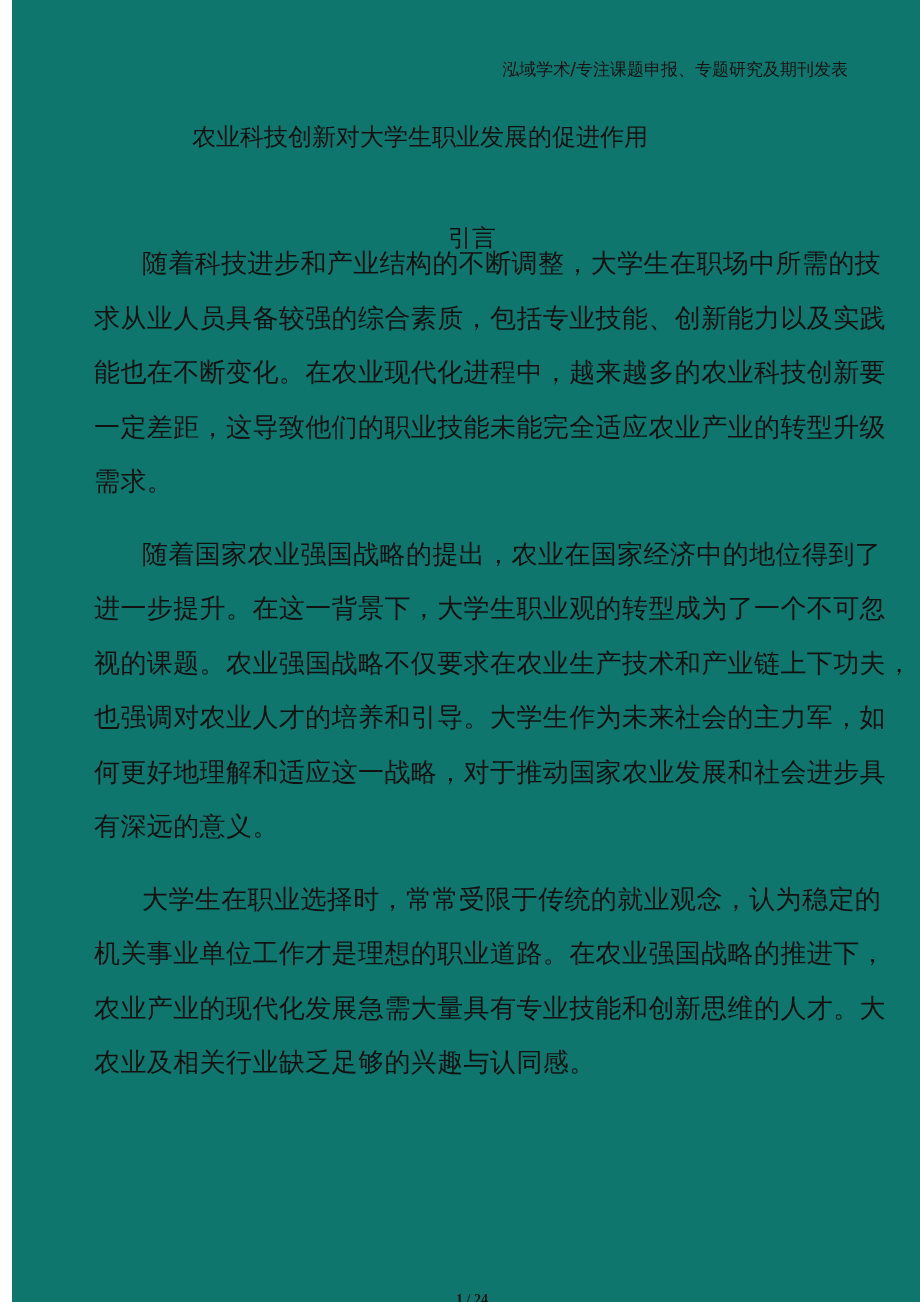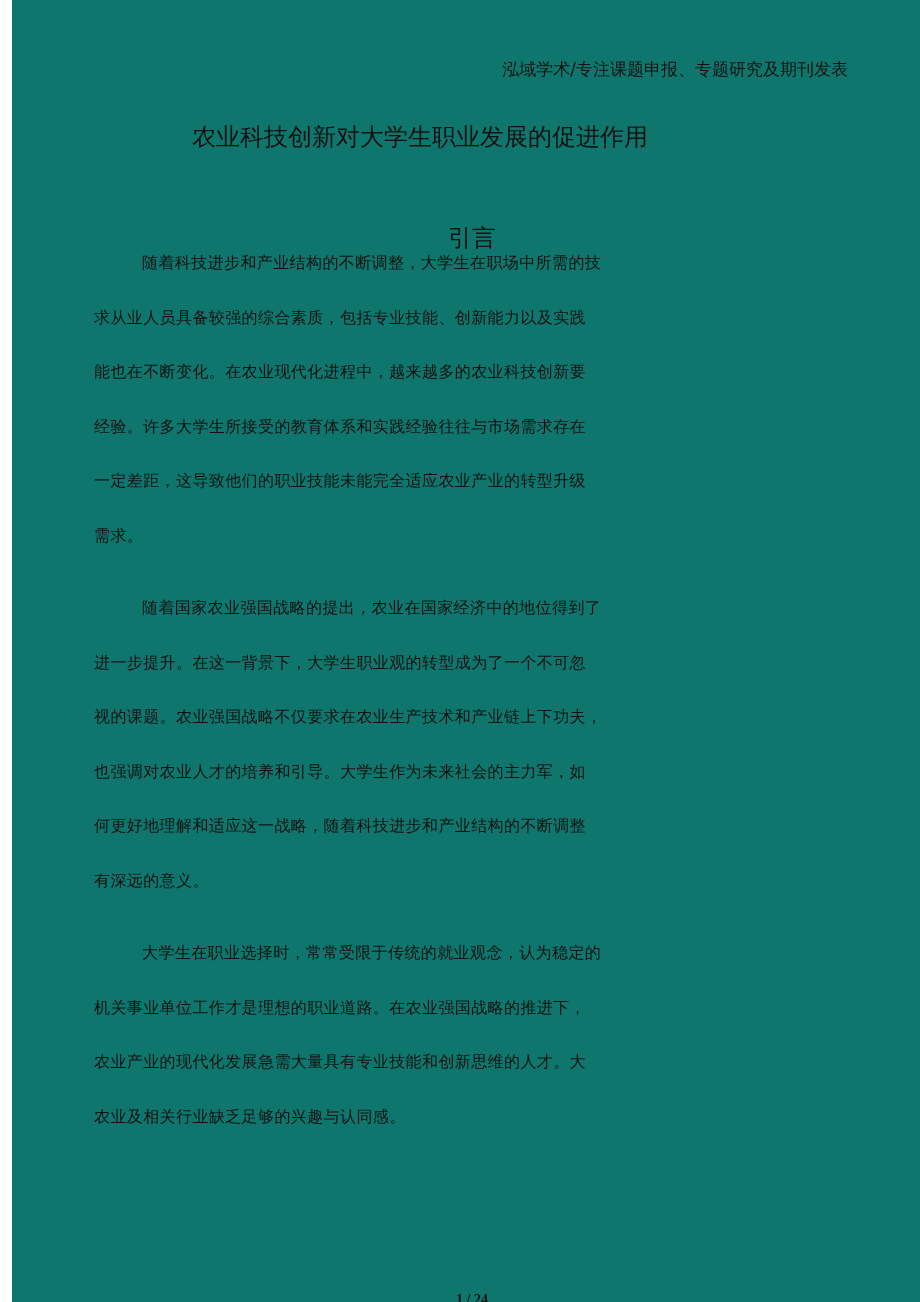--- a/index.html
+++ b/index.html
@@ -54,21 +54,21 @@
       margin-top: 43px;
     }
     .body {
       position: absolute;
       top: 236px;
       left: 82px;
       width: 756px;
     }
     .para {
       margin: 0 16px 18px 0;
-      font-size: 16px;
+      font-size: 26px;
       line-height: 54.5px;
       letter-spacing: 0.4px;
       text-align: justify;
       color: #111;
     }
     .para .line {
       display: block;
       white-space: nowrap;
       height: 54.5px;
     }
@@ -98,31 +98,30 @@
   <div class="title">农业科技创新对大学生职业发展的促进作用</div>
 
   <div class="subtitle">引言</div>
 
   <div class="body">
 
     <p class="para">
       <span class="line first">随着科技进步和产业结构的不断调整，大学生在职场中所需的技</span>
       <span class="line">求从业人员具备较强的综合素质，包括专业技能、创新能力以及实践</span>
       <span class="line">能也在不断变化。在农业现代化进程中，越来越多的农业科技创新要</span>
-      <span class="line">经验。许多大学生所接受的教育体系和实践经验往往与市场需求存在</span>
       <span class="line">一定差距，这导致他们的职业技能未能完全适应农业产业的转型升级</span>
       <span class="line">需求。</span>
     </p>
 
     <p class="para">
       <span class="line first">随着国家农业强国战略的提出，农业在国家经济中的地位得到了</span>
       <span class="line">进一步提升。在这一背景下，大学生职业观的转型成为了一个不可忽</span>
       <span class="line">视的课题。农业强国战略不仅要求在农业生产技术和产业链上下功夫，</span>
       <span class="line">也强调对农业人才的培养和引导。大学生作为未来社会的主力军，如</span>
-      <span class="line">何更好地理解和适应这一战略，随着科技进步和产业结构的不断调整</span>
+      <span class="line">何更好地理解和适应这一战略，对于推动国家农业发展和社会进步具</span>
       <span class="line">有深远的意义。</span>
     </p>
 
     <p class="para">
       <span class="line first">大学生在职业选择时，常常受限于传统的就业观念，认为稳定的</span>
       <span class="line">机关事业单位工作才是理想的职业道路。在农业强国战略的推进下，</span>
       <span class="line">农业产业的现代化发展急需大量具有专业技能和创新思维的人才。大</span>
       <span class="line">农业及相关行业缺乏足够的兴趣与认同感。</span>
     </p>
 

